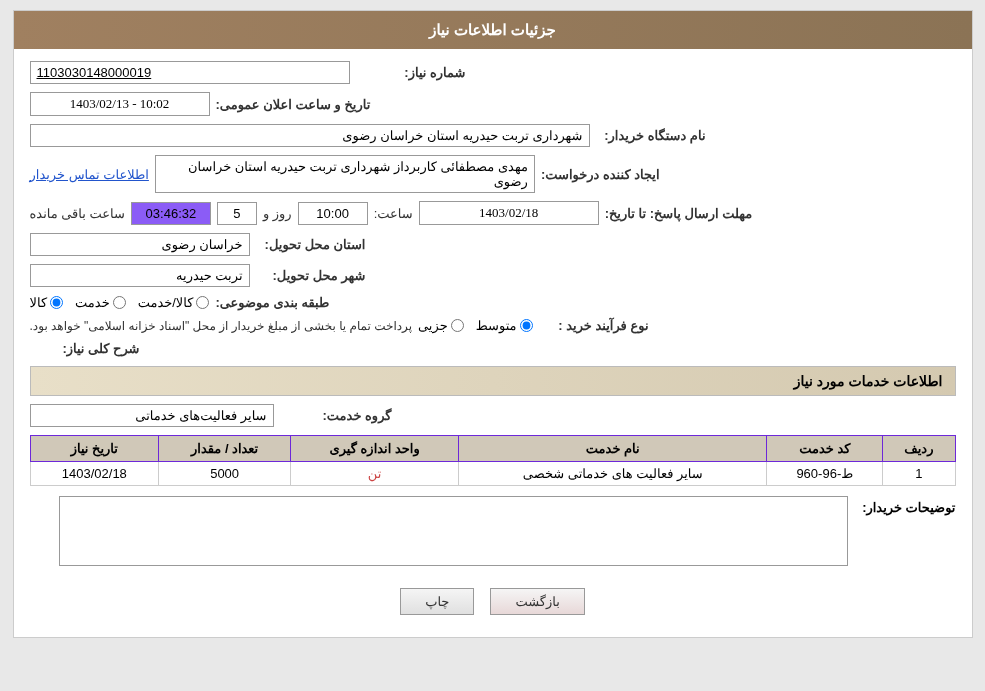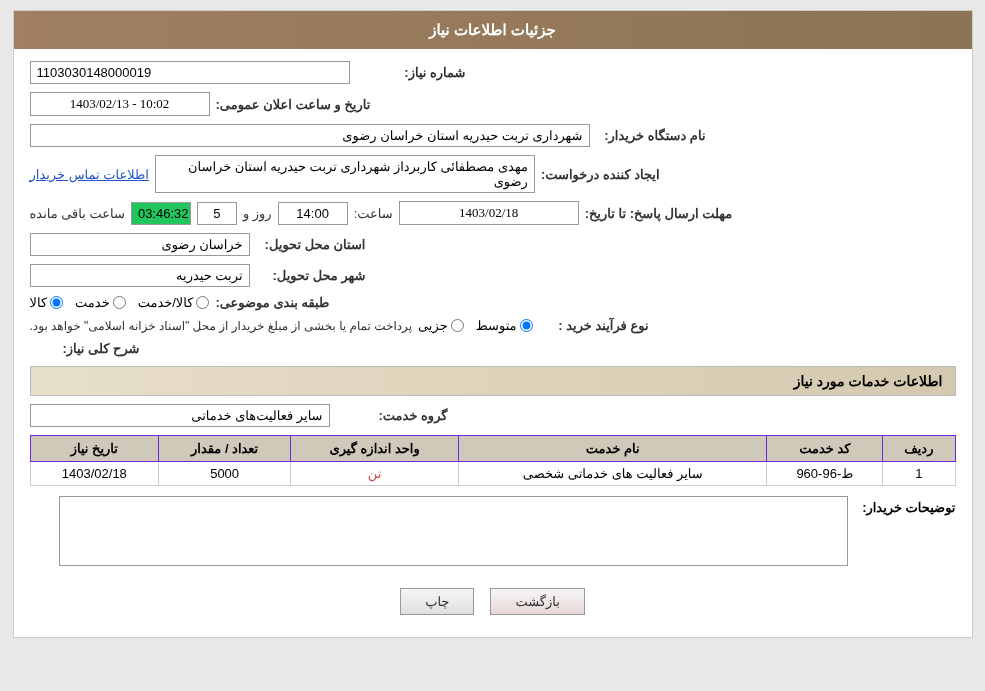--- a/index.html
+++ b/index.html
@@ -65,23 +65,23 @@
       flex-wrap: wrap;
       margin-bottom: 8px;
     }
     .inline-label {
       color: #333;
       white-space: nowrap;
     }
     .timer-field {
       border: 1px solid #999;
       padding: 3px 6px;
-      background: #22c55e;
+      background: #8b5cf6;
       min-height: 22px;
-      width: 60px;
+      width: 80px;
       text-align: center;
       direction: ltr;
     }
     .number-field {
       border: 1px solid #999;
       padding: 3px 6px;
       background: #fff;
       min-height: 22px;
       width: 40px;
       text-align: center;
@@ -207,21 +207,21 @@
 <body>
 
 <div class="main-container">
 
   <div class="page-title-bar">جزئیات اطلاعات نیاز</div>
 
   <div class="content-area relative-wrap">
 
     <div class="form-row">
       <span class="label">شماره نیاز:</span>
-      <div class="input-field input-wide" style="direction:ltr;text-align:left;">1103030148000019</div>
+      <div class="input-field input-wide" style="direction:ltr;text-align:left;text-decoration:underline;">1103030148000019</div>
     </div>
 
     <div class="form-row">
       <span class="label">تاریخ و ساعت اعلان عمومی:</span>
       <div class="input-field input-date" style="direction:ltr;">1403/02/13 - 10:02</div>
     </div>
 
     <div class="form-row">
       <span class="label">نام دستگاه خریدار:</span>
       <div class="input-field" style="width:560px;">شهرداری تربت حیدریه استان خراسان رضوی</div>
@@ -230,21 +230,21 @@
     <div class="form-row">
       <span class="label">ایجاد کننده درخواست:</span>
       <div class="input-field" style="width:380px;">مهدی مصطفائی کاربرداز شهرداری تربت حیدریه استان خراسان رضوی</div>
       <span class="link-blue">اطلاعات تماس خریدار</span>
     </div>
 
     <div class="row-multi">
       <span class="label">مهلت ارسال پاسخ: تا تاریخ:</span>
       <div class="input-field input-date" style="direction:ltr;">1403/02/18</div>
       <span class="inline-label">ساعت:</span>
-      <div class="time-field">14:00</div>
+      <div class="time-field">10:00</div>
       <span class="inline-label">روز و</span>
       <div class="number-field">5</div>
       <div class="timer-field">03:46:32</div>
       <span class="inline-label">ساعت باقی مانده</span>
     </div>
 
     <div class="form-row">
       <span class="label">استان محل تحویل:</span>
       <div class="input-field input-medium">خراسان رضوی</div>
     </div>
@@ -288,21 +288,21 @@
     </div>
 
     <div class="form-row" style="align-items:flex-start; margin-top:8px;">
       <span class="label">شرح کلی نیاز:</span>
     </div>
 
     <div class="section-title">اطلاعات خدمات مورد نیاز</div>
 
     <div class="service-group-row">
       <span class="label">گروه خدمت:</span>
-      <div class="input-field" style="width:300px;">سایر فعالیت‌های خدماتی</div>
+      <div class="input-field" style="width:244px;">سایر فعالیت‌های خدماتی</div>
     </div>
 
     <table class="data-table">
       <thead>
         <tr>
           <th>ردیف</th>
           <th>کد خدمت</th>
           <th>نام خدمت</th>
           <th>واحد اندازه گیری</th>
           <th>تعداد / مقدار</th>

